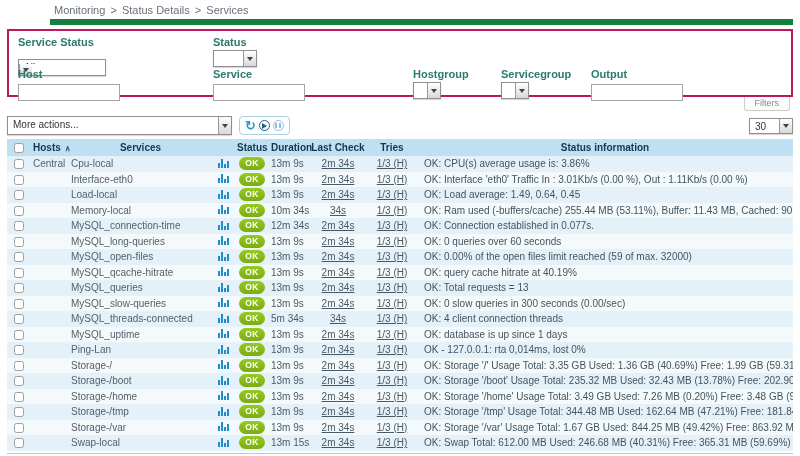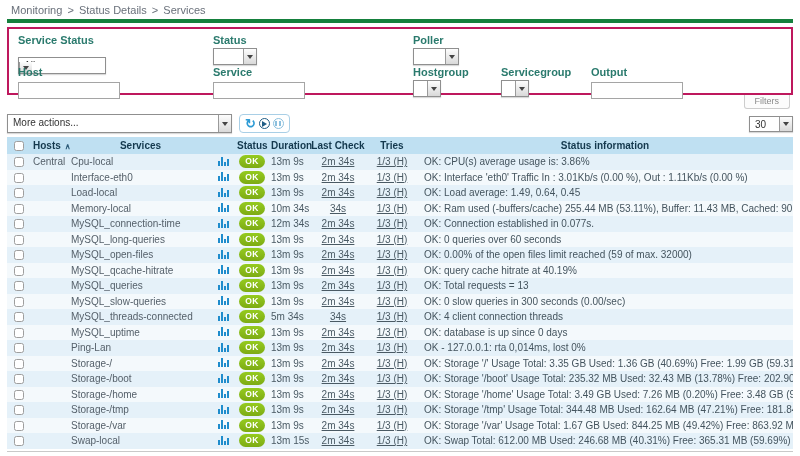--- a/index.html
+++ b/index.html
@@ -2,21 +2,21 @@
 <html><head>
 <meta charset="utf-8">
 <style>
   * { box-sizing: border-box; margin: 0; padding: 0; }
   html,body { width:800px; height:456px; background:#fff; overflow:hidden;
     font-family:"Liberation Sans", sans-serif; color:#4a5a64; }
   .page { margin:0 7px; }
 
   
   .breadcrumb { font-size:11px; color:#69707a; padding:4px 3px 3px 3px;
-    border-bottom:4px solid #15803d; }
+    border-bottom:6px solid #15803d;margin-left:43px; }
   .breadcrumb span { margin:0 1px; }
 
   
   .filter-panel { position:relative; margin-top:4px; border:2px solid #be185d;
     height:68px; background:#fff; }
   .ffield { position:absolute; }
   .ffield .flabel { display:block; font-size:11px; font-weight:bold; color:#2a7a6d; margin-bottom:2px; }
   .f-service-status { left:9px; top:5px; }
   .f-status { left:204px; top:5px; }
   .f-poller { left:404px; top:5px; }
@@ -109,27 +109,20 @@
     <div class="ffield f-service-status">
       <span class="flabel">Service Status</span>
       <div class="sel sel-w95">
         <span class="txt">All</span>
         <span class="arr"></span>
       </div>
     </div>
     <div class="ffield f-status">
       <span class="flabel">Status</span>
       <div class="sel sel-w44">
-        <span class="txt"></span>
-        <span class="arr"></span>
-      </div>
-    </div>
-    <div class="ffield f-poller">
-      <span class="flabel">Poller</span>
-      <div class="sel sel-w46">
         <span class="txt"></span>
         <span class="arr"></span>
       </div>
     </div>
     <div class="ffield f-host">
       <span class="flabel">Host</span>
       <input class="tinput in-w100" value="" style="">
     </div>
     <div class="ffield f-service">
       <span class="flabel">Service</span>
@@ -434,21 +427,21 @@
               <i></i>
               <i></i>
             </span>
     </td>
     <td class="c-status">
       <span class="badge">OK</span>
     </td>
     <td class="c-dur">13m 9s</td>
     <td class="c-last">2m 34s</td>
     <td class="c-tries">1/3 (H)</td>
-    <td class="c-info">OK: database is up since 0 days</td>
+    <td class="c-info">OK: database is up since 1 days</td>
   </tr>
         <tr>
     <td class="c-check"><span class="checkbox"></span></td>
     <td class="c-host"></td>
     <td class="c-svc"><span>Ping-Lan</span></td>
     <td class="c-graph">
       <span class="chart-icon">
               <i></i>
               <i></i>
               <i></i>

